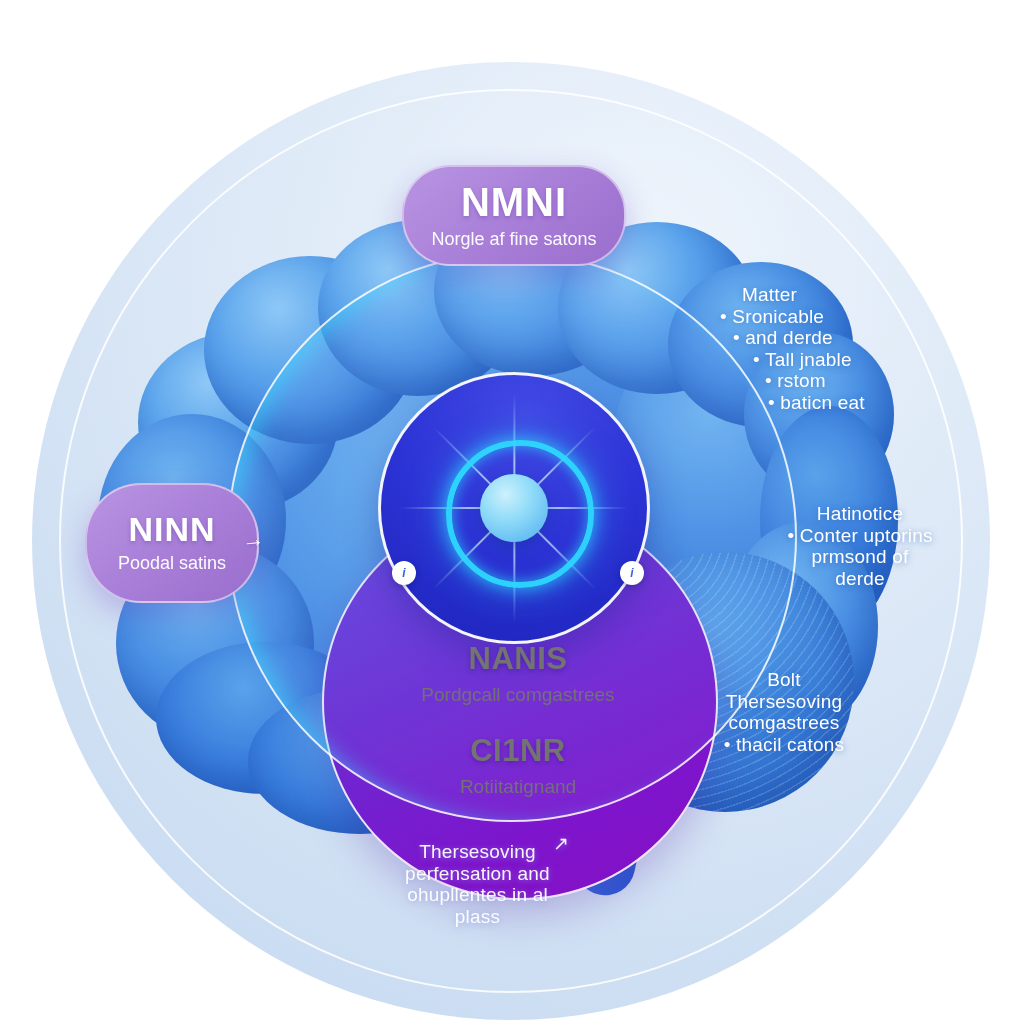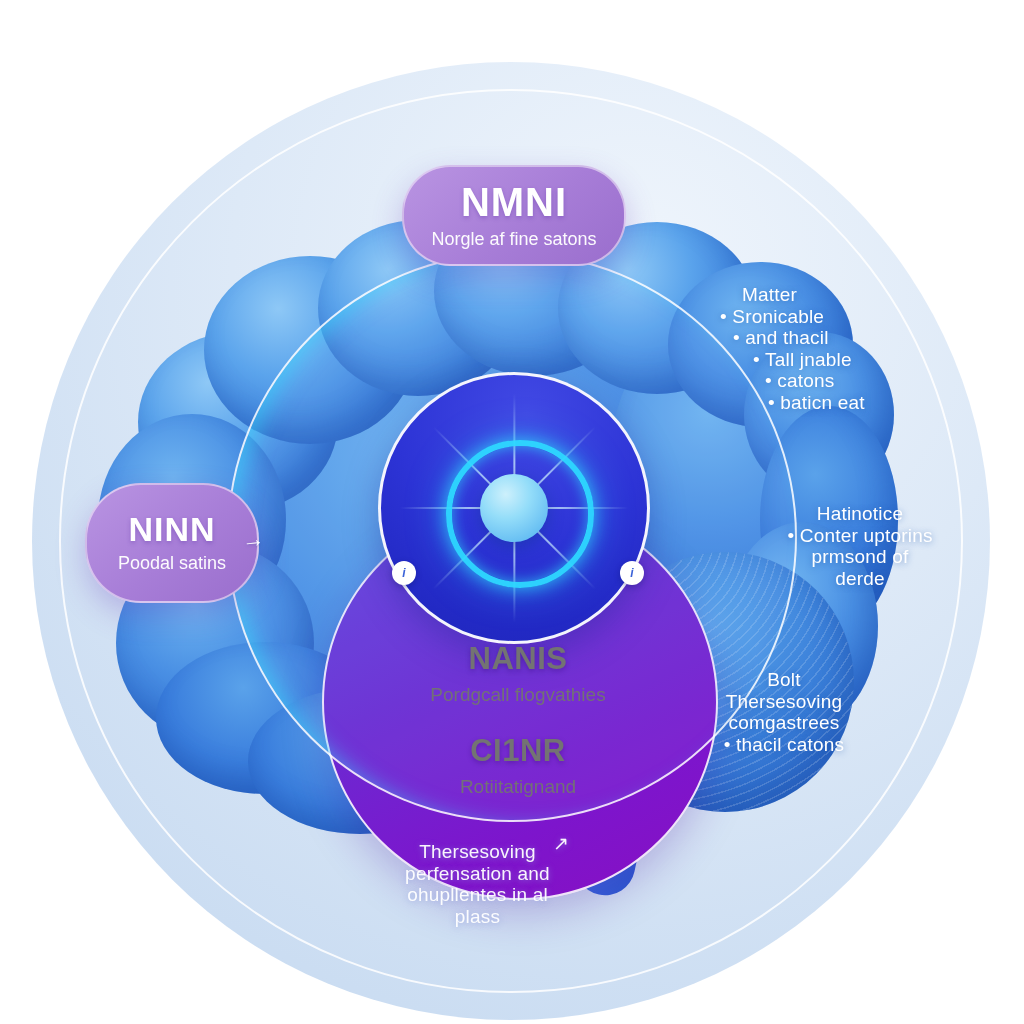--- a/index.html
+++ b/index.html
@@ -168,33 +168,33 @@
   </div>
 
   <div class="abs pill pill-left">
     <div class="pill-title">NINN</div>
     <div class="pill-sub">Poodal satins</div>
   </div>
   <div class="abs arrow-left-pill">→</div>
 
   <div class="abs center-text">
     <div class="ct-h">NANIS</div>
-    <div class="ct-s">Pordgcall flogvathies</div>
+    <div class="ct-s">Pordgcall comgastrees</div>
     <div class="ct-h ct-h2">CI1NR</div>
     <div class="ct-s ct-s2">
       <div>Rotiitatignand</div>
     </div>
   </div>
 
   <div class="abs ann ann-top-right">
     <div class="l0">Matter</div>
     <div class="l1">• Sronicable</div>
-    <div class="l2">• and thacil</div>
+    <div class="l2">• and derde</div>
     <div class="l3">• Tall jnable</div>
-    <div class="l4">• catons</div>
+    <div class="l4">• rstom</div>
     <div class="l5">• baticn eat</div>
   </div>
 
   <div class="abs ann ann-bot-right">
     <div>Bolt</div>
     <div>Thersesoving</div>
     <div>comgastrees</div>
     <div>• thacil catons</div>
   </div>
 

